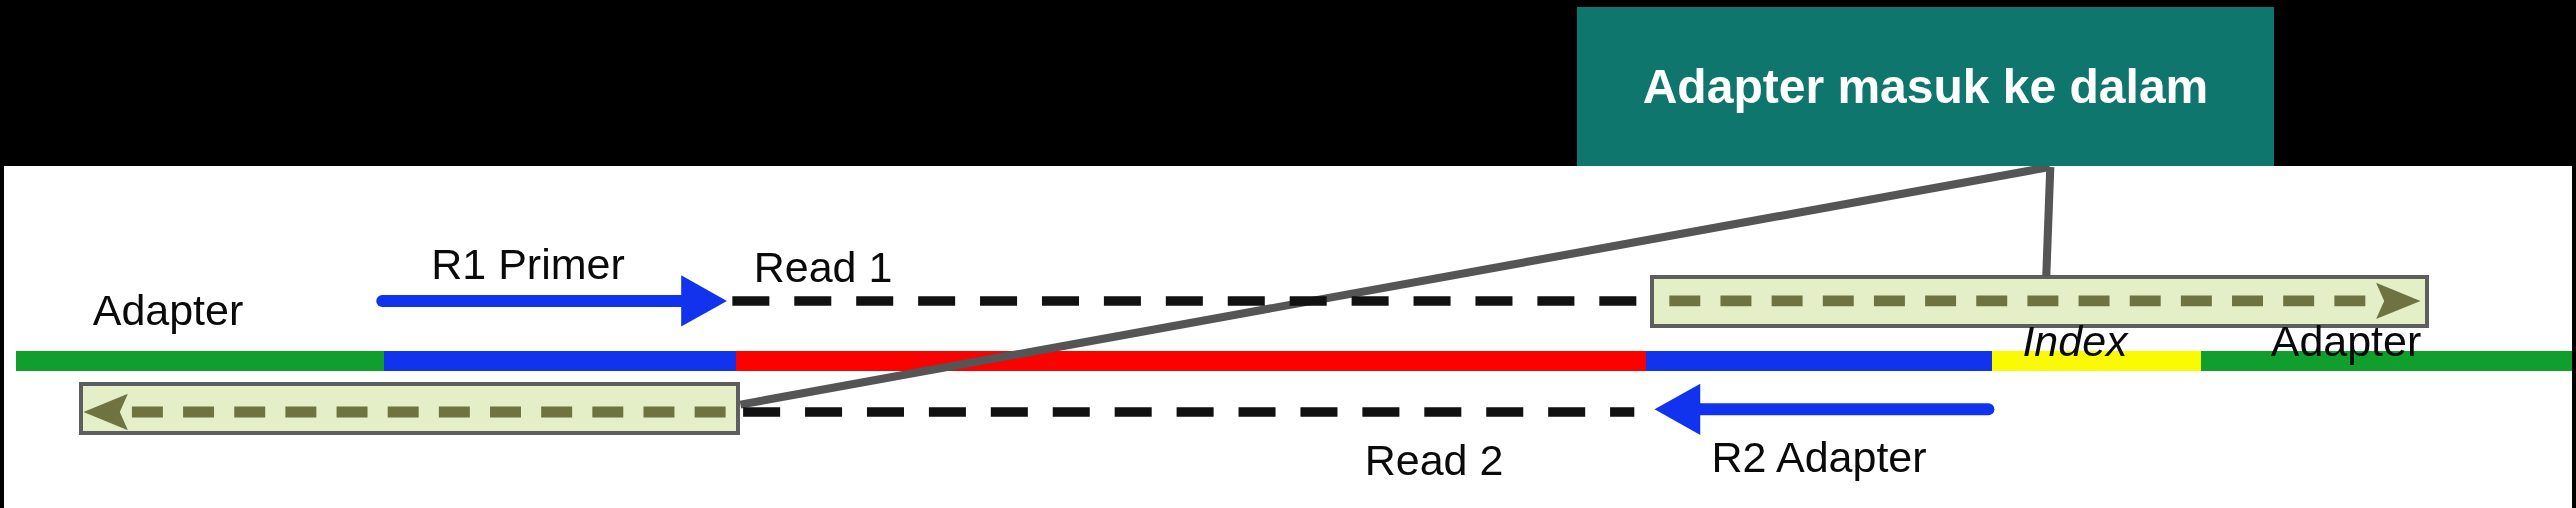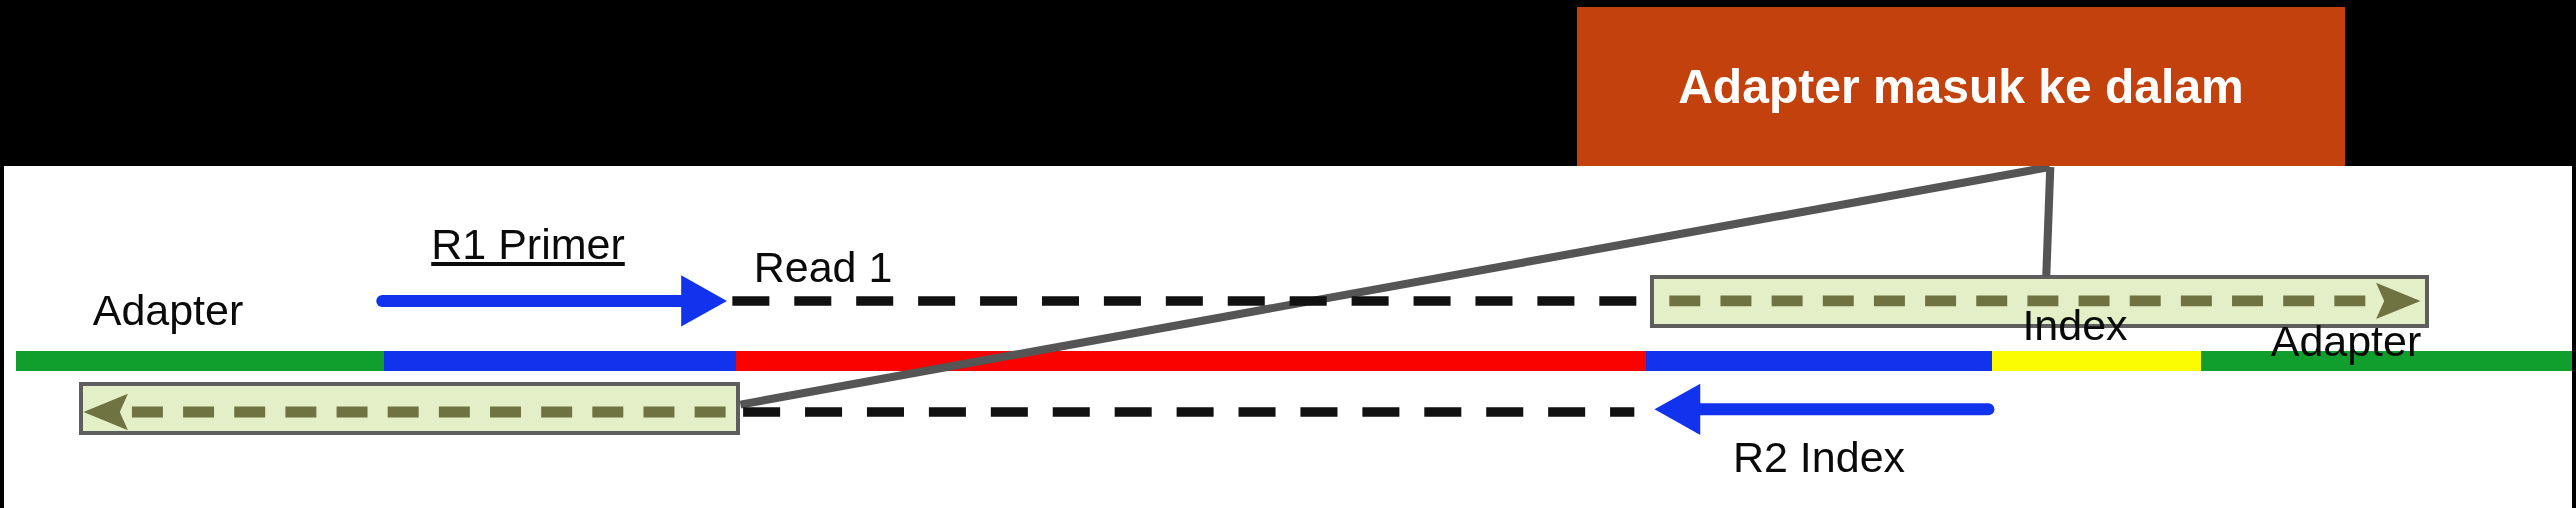--- a/index.html
+++ b/index.html
@@ -11,22 +11,22 @@
     font-family:"Liberation Sans", sans-serif;
   }
   
   .top-band{position:absolute;left:0;top:0;width:2576px;height:166px;background:#000;}
   .edge{position:absolute;top:166px;bottom:0;width:4px;background:#000;}
   .edge.left{left:0;}
   .edge.right{right:0;}
 
   
   .callout{
-    position:absolute;left:1577px;top:6.7px;width:768px;height:159px;
-    background:#c2410c;
+    position:absolute;left:1577px;top:6.7px;width:697px;height:159px;
+    background:#0f766e;
     display:flex;flex-direction:column;justify-content:center;align-items:center;
     text-align:center;
   }
   .callout .line{
     color:#ffffff;font-weight:bold;font-size:48px;line-height:61px;white-space:nowrap;
   }
 
   
   .seg{position:absolute;top:351px;height:20px;}
   .seg.adapter-l {left:16px;  width:368px; background:#109E2D;}
@@ -96,24 +96,25 @@
 
     <line x1="1104" y1="612" x2="2428" y2="612" stroke="#111111" stroke-width="14" stroke-dasharray="55 37"></line>
 
     <g>
       <line x1="2526" y1="608" x2="2954" y2="608" stroke="#1233EE" stroke-width="18" stroke-linecap="round"></line>
       <polygon points="2458,608 2526,570 2526,646" fill="#1233EE"></polygon>
     </g>
   </svg>
 
   <div class="lbl" style="left:168px;top:288px;">Adapter</div>
-  <div class="lbl" style="left:528px;top:222px;text-decoration:underline;">R1 Primer</div>
+  <div class="lbl" style="left:528px;top:242px;">R1 Primer</div>
   <div class="lbl" style="left:823px;top:233px;margin-top:12px;">Read 1</div>
-  <div class="lbl" style="left:2075px;top:303px;">Index</div>
+  <div class="lbl" style="left:2075px;top:319px;font-style:italic;">Index</div>
   <div class="lbl" style="left:2346px;top:319px;">Adapter</div>
-  <div class="lbl" style="left:1819px;top:435px;">R2 Index</div>
+  <div class="lbl" style="left:1434px;top:438px;">Read 2</div>
+  <div class="lbl" style="left:1819px;top:435px;">R2 Adapter</div>
 
   <div class="callout">
     <div class="line">Adapter masuk ke dalam</div>
   </div>
 
 </div>
 
 
 </body></html>

